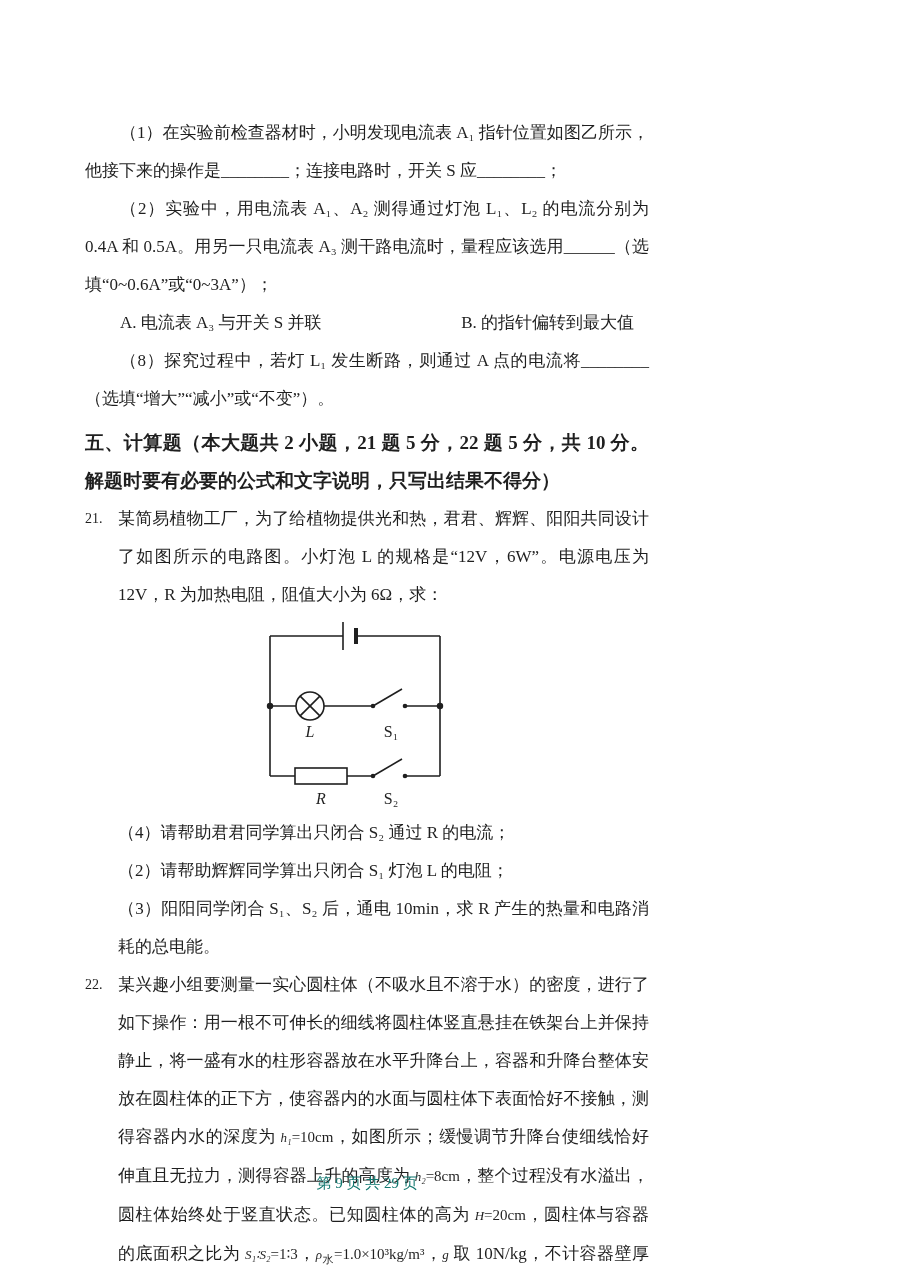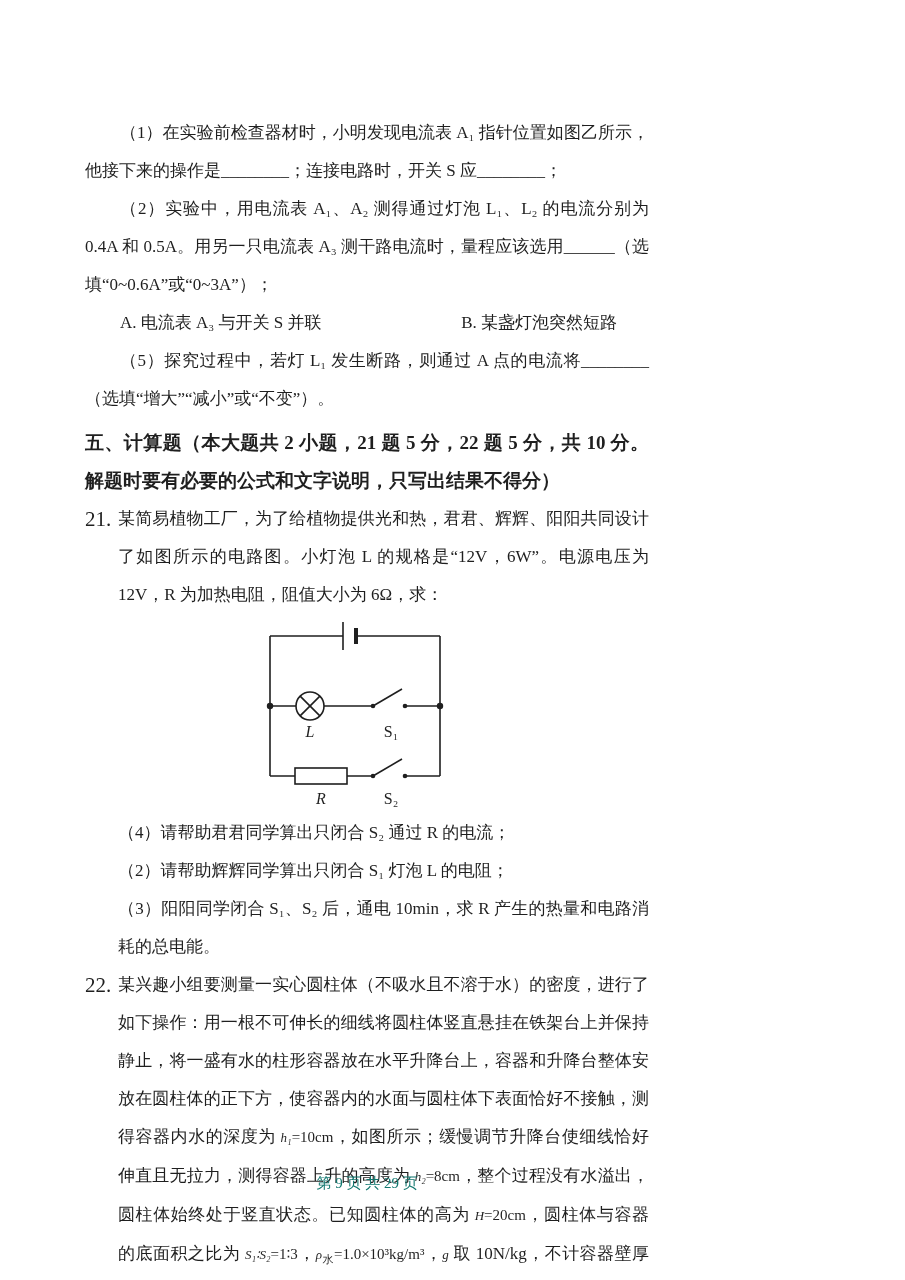--- a/index.html
+++ b/index.html
@@ -24,21 +24,21 @@
   .options-row { padding-left: 35px; }
   .opt-a { display: inline-block; min-width: 337px; }
   .section-title {
     font-size: 19px;
     font-weight: bold;
     line-height: 38px;
     margin-top: 6px;
     text-align: justify;
   }
   .numbered { display: flex; }
-  .qnum { flex: none; width: 33px; font-size: 21px; line-height: 38px; }
+  .qnum { flex: none; width: 33px; font-size: 14px; line-height: 38px; }
   .qbody { flex: 1; }
   .subq { margin-left: 33px; }
   .circuit-wrap { margin: 4px 0 2px 170px; }
   .mvar {
     font-family: "Liberation Serif", serif;
     font-style: italic;
     font-size: 13px;
   }
   .mval {
     font-family: "Liberation Serif", serif;
@@ -64,24 +64,24 @@
 <body>
 
 <div class="page">
   <div class="content">
 
     <p class="para indent2">（1）在实验前检查器材时，小明发现电流表 A₁ 指针位置如图乙所示，他接下来的操作是________；连接电路时，开关 S 应________；</p>
     <p class="para indent2">（2）实验中，用电流表 A₁、A₂ 测得通过灯泡 L₁、L₂ 的电流分别为 0.4A 和 0.5A。用另一只电流表 A₃ 测干路电流时，量程应该选用______（选填“0~0.6A”或“0~3A”）；</p>
 
     <p class="para options-row">
       <span class="opt-a">A. 电流表 A₃ 与开关 S 并联</span>
-      <span class="opt-b">B. 某盏灯泡突然短路</span>
+      <span class="opt-b">B. 的指针偏转到最大值</span>
     </p>
 
-    <p class="para indent2">（5）探究过程中，若灯 L₁ 发生断路，则通过 A 点的电流将________（选填“增大”“减小”或“不变”）。</p>
+    <p class="para indent2">（8）探究过程中，若灯 L₁ 发生断路，则通过 A 点的电流将________（选填“增大”“减小”或“不变”）。</p>
 
     <h2 class="section-title">五、计算题（本大题共 2 小题，21 题 5 分，22 题 5 分，共 10 分。解题时要有必要的公式和文字说明，只写出结果不得分）</h2>
 
     <div class="numbered">
       <span class="qnum">21.</span>
       <div class="qbody">
         <p class="para">某简易植物工厂，为了给植物提供光和热，君君、辉辉、阳阳共同设计了如图所示的电路图。小灯泡 L 的规格是“12V，6W”。电源电压为 12V，R 为加热电阻，阻值大小为 6Ω，求：</p>
       </div>
     </div>
 

